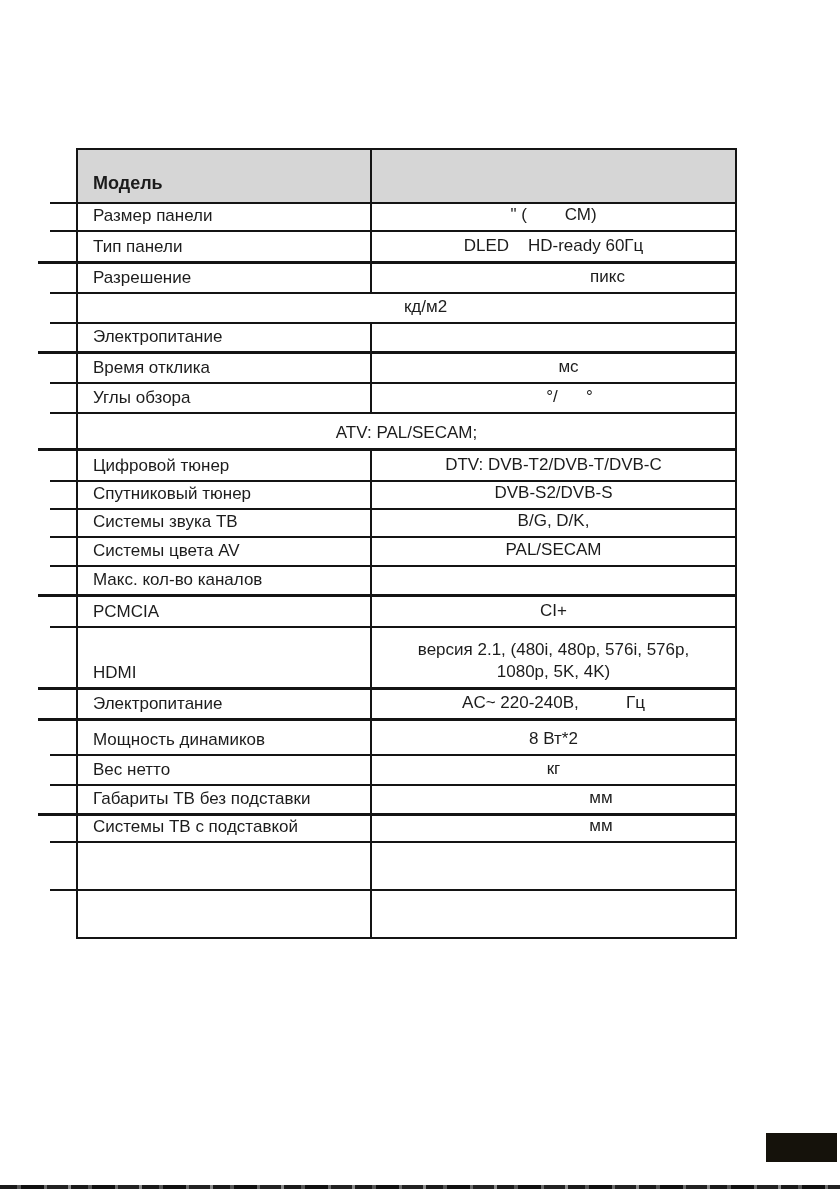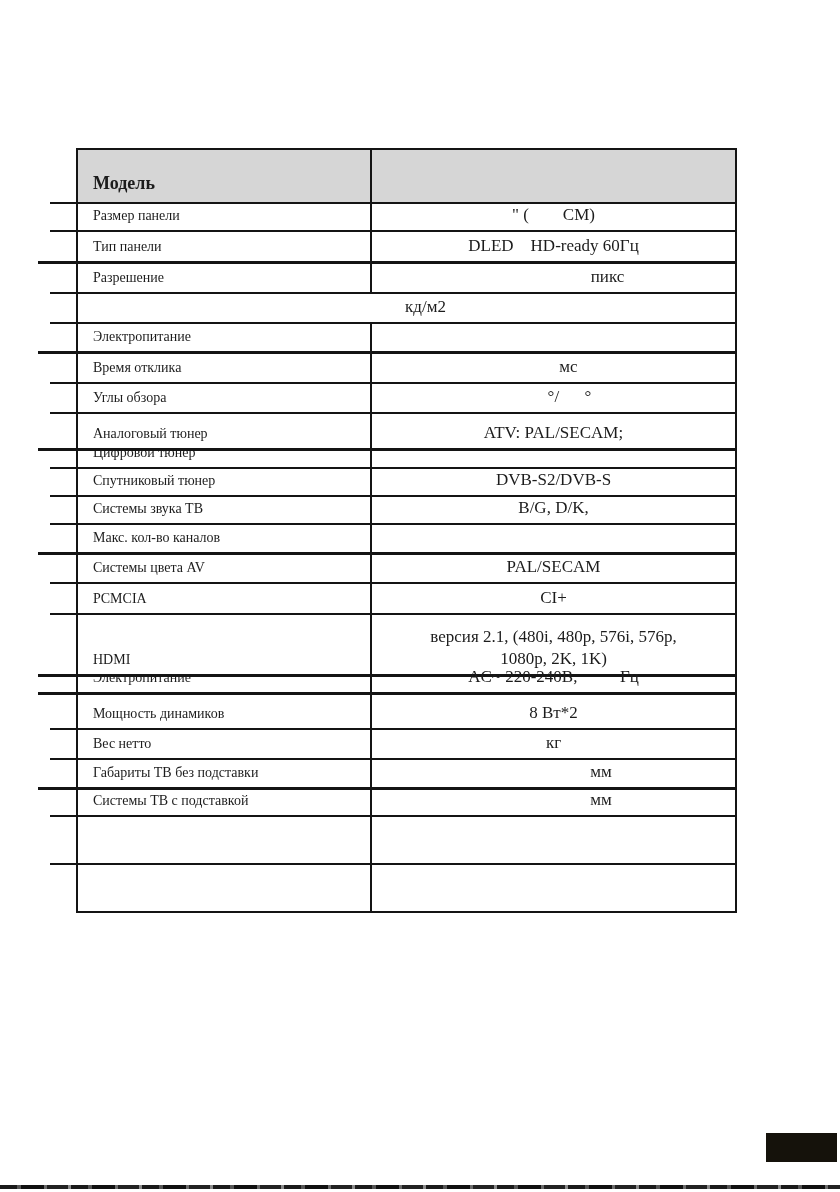--- a/index.html
+++ b/index.html
@@ -2,21 +2,21 @@
 <html><head>
 <meta charset="utf-8">
 <style>
   html, body { margin: 0; padding: 0; }
   body {
     width: 840px; height: 1192px;
     background: #ffffff;
     font-family: "Liberation Sans", "DejaVu Sans", sans-serif;
     color: #1c1c1c;
   }
-  .page { position: relative; width: 840px; height: 1192px; background: #ffffff; overflow: hidden; font-family: Liberation Serif, serif; }
+  .page { position: relative; width: 840px; height: 1192px; background: #ffffff; overflow: hidden; }
 
   .spec-table {
     position: absolute; left: 76px; top: 148px; width: 661px;
     border: 2px solid #141414;
     box-sizing: border-box;
     background: #ffffff;
   }
   .row {
     display: flex; position: relative;
     border-bottom: 2px solid #141414;
@@ -33,34 +33,34 @@
   .row.last::after { display: none; }
 
   .row.header { background: #d6d6d6; }
   .row.header .cell-label { font-weight: bold; font-size: 18px; padding-bottom: 9px; }
 
   .cell-label {
     width: 294px; box-sizing: border-box;
     border-right: 2px solid #141414;
     display: flex; align-items: flex-end;
     padding: 0 4px 4px 15px;
-    font-size: 14px; line-height: 20px;
+    font-size: 17px; line-height: 20px;
     white-space: nowrap; overflow: hidden;
   }
   .cell-value {
     flex: 1; box-sizing: border-box;
     display: flex; align-items: flex-end; justify-content: center;
     padding-bottom: 4px;
     font-size: 17px; line-height: 22px;
     white-space: pre; text-align: center;
   }
 
   
   .h27{height:27px}.h28{height:28px}.h29{height:29px}.h30{height:30px}
-  .h31{height:31px}.h32{height:32px}.h33{height:18px}.h35{height:35px}
+  .h31{height:31px}.h32{height:32px}.h33{height:31px}.h35{height:35px}
   .h37{height:37px}.h46{height:46px}.h48{height:48px}.h54{height:54px}.h62{height:62px}
 
   
   .vs-20 .cell-value{}
   .vs-30 .cell-value{padding-left:30px}
   .vs-32 .cell-value{padding-left:32px}
   .vs-38 .cell-value{padding-left:38px}
   .vs-95 .cell-value{padding-left:95px}
   .vs-108 .cell-value{padding-left:108px}
 
@@ -133,73 +133,71 @@
     </div>
 
     <div class="row h30 vs-32">
       <div class="cell-label">
           <span>Углы обзора</span>
         </div>
       <div class="cell-value"><span>°/      °</span></div>
     </div>
 
     <div class="row h37 thick">
-      <div class="cell-label">
-          <span>Аналоговый тюнер</span>
-        </div>
       <div class="cell-value"><span>ATV: PAL/SECAM;</span></div>
     </div>
 
     <div class="row h33">
       <div class="cell-label">
           <span>Цифровой тюнер</span>
         </div>
+      <div class="cell-value"><span>DTV: DVB-T2/DVB-T/DVB-C</span></div>
     </div>
 
     <div class="row h28">
       <div class="cell-label">
           <span>Спутниковый тюнер</span>
         </div>
       <div class="cell-value"><span>DVB-S2/DVB-S</span></div>
     </div>
 
     <div class="row h28">
       <div class="cell-label">
           <span>Системы звука ТВ</span>
         </div>
       <div class="cell-value"><span>B/G, D/K,</span></div>
     </div>
 
+    <div class="row h29">
+      <div class="cell-label">
+          <span>Системы цвета AV</span>
+        </div>
+      <div class="cell-value"><span>PAL/SECAM</span></div>
+    </div>
+
     <div class="row h30 thick">
       <div class="cell-label">
           <span>Макс. кол-во каналов</span>
         </div>
       <div class="cell-value"><span></span></div>
     </div>
 
-    <div class="row h29">
-      <div class="cell-label">
-          <span>Системы цвета AV</span>
-        </div>
-      <div class="cell-value"><span>PAL/SECAM</span></div>
-    </div>
-
     <div class="row h31">
       <div class="cell-label">
           <span>PCMCIA</span>
         </div>
       <div class="cell-value"><span>CI+</span></div>
     </div>
 
     <div class="row h62 thick">
       <div class="cell-label">
           <span>HDMI</span>
         </div>
       <div class="cell-value"><span>версия 2.1, (480i, 480p, 576i, 576p,
-1080p, 2K, 1K)</span></div>
+1080p, 5K, 4K)</span></div>
     </div>
 
     <div class="row h33 thick vs-20">
       <div class="cell-label">
           <span>Электропитание</span>
         </div>
       <div class="cell-value"><span>AC~ 220-240В,          Гц</span></div>
     </div>
 
     <div class="row h35">

